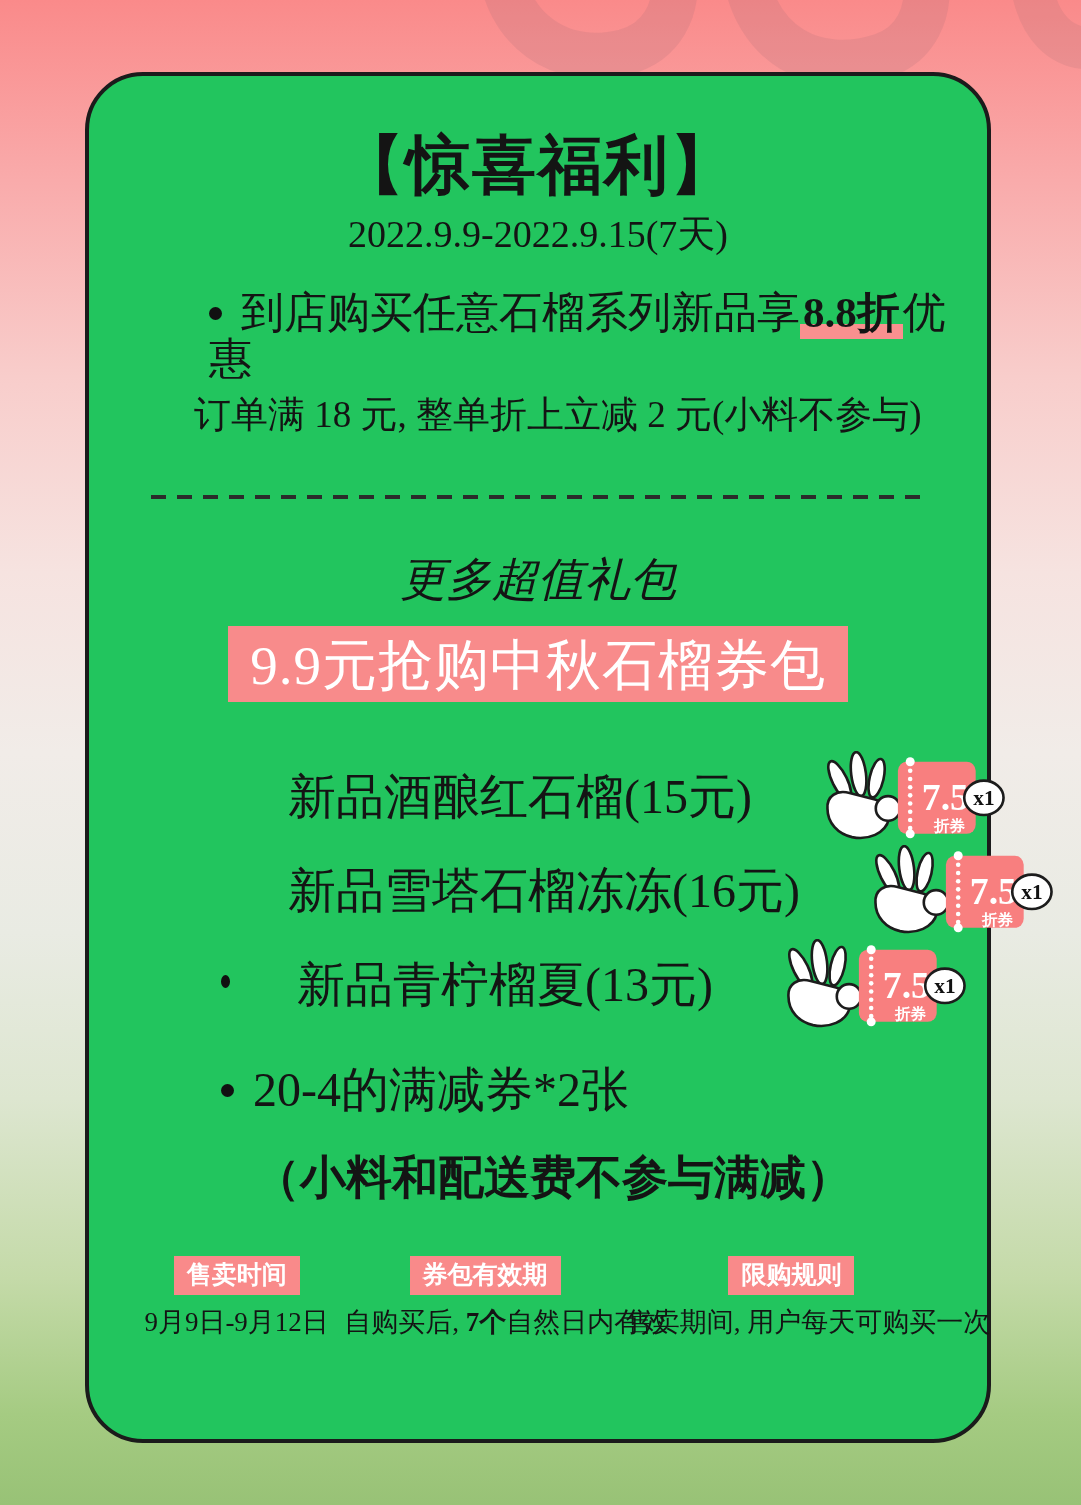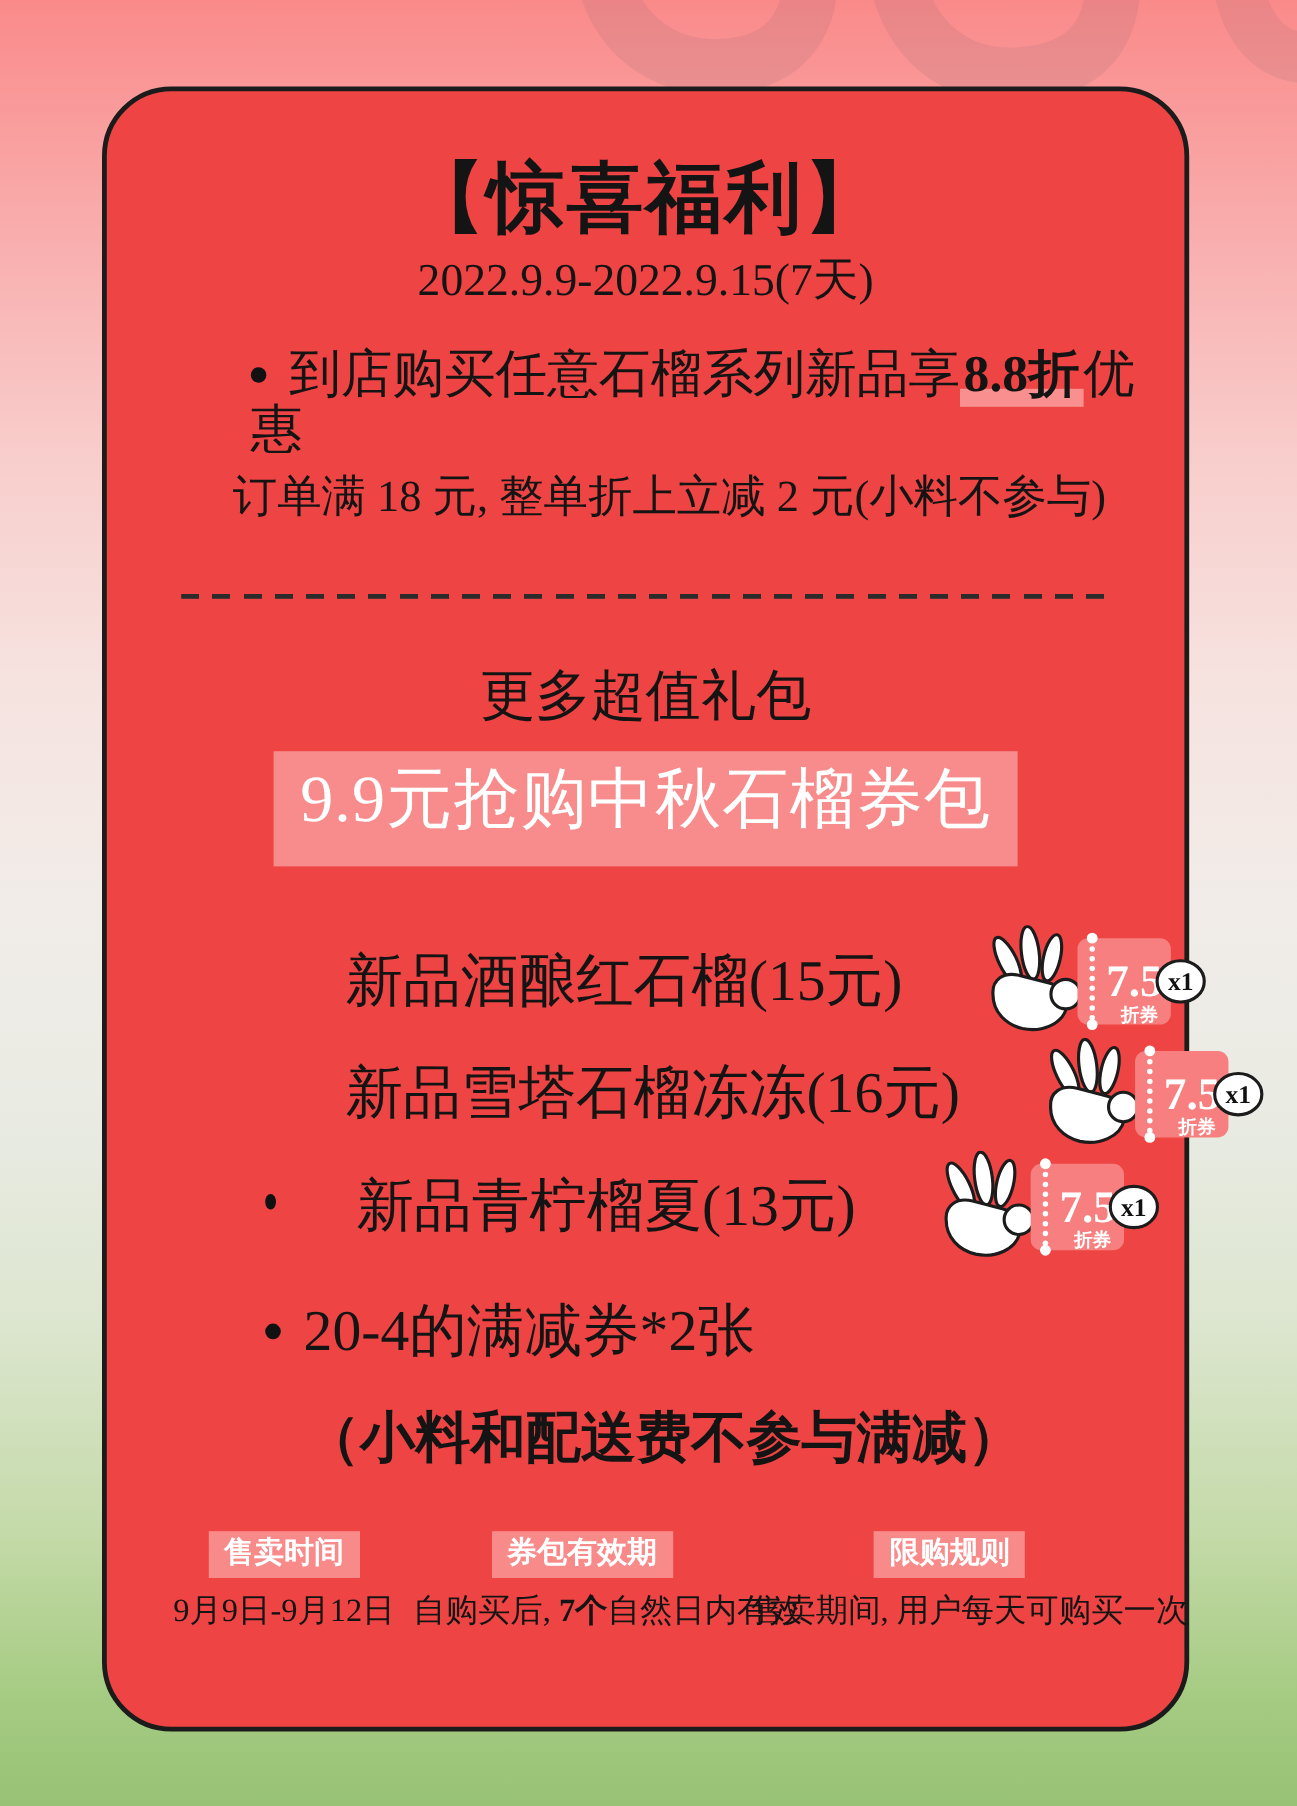--- a/index.html
+++ b/index.html
@@ -7,40 +7,40 @@
     width:1081px;height:1505px;position:relative;overflow:hidden;
     font-family:"Liberation Serif","DejaVu Serif",serif;color:#141414;
     background:linear-gradient(180deg,
       #fa8a8a 0%, #f9abab 12%, #f8cdcb 25%, #f6e3e0 38%,
       #f1ece8 50%, #e9ebe3 62%, #dde6d0 73%, #c4daa8 85%,
       #a5cb82 94%, #98c276 100%);
   }
   .decor{position:absolute;top:0;left:0;}
   .card{
     position:absolute;left:85px;top:72px;width:906px;height:1371px;
-    background:#ef4444;border:4px solid #1b1b1b;border-radius:58px;
+    background:#22c55e;border:4px solid #1b1b1b;border-radius:58px;
     box-sizing:border-box;
   }
   .title{margin-top:52px;text-align:center;font-size:64px;font-weight:bold;letter-spacing:2px;line-height:76px;}
   .date{margin-top:10px;text-align:center;font-size:38px;line-height:40px;}
   .promo-list{margin:36px 30px 0 120px;font-size:43px;line-height:46px;}
   .promo-line{margin-top:34px;}
   .promo-line:first-child{margin-top:0;}
   .dot{display:inline-block;width:13px;height:13px;border-radius:50%;background:#111;vertical-align:middle;margin-right:19px;position:relative;top:-4px;}
   .hl{
     font-weight:bold;padding:0 3px 3px 3px;
     background-image:linear-gradient(#f9908f,#f9908f);
     background-size:100% 15px;background-position:0 100%;background-repeat:no-repeat;
   }
   .promo-note{margin:10px 20px 0 105px;font-size:37px;line-height:46px;}
   .divider{margin:57px auto 0;width:775px;height:4px;
     background:repeating-linear-gradient(90deg,#2b2b2b 0 15px,transparent 15px 26px);}
-  .pkg-heading{margin-top:55px;text-align:center;font-size:46px;line-height:52px;}
+  .pkg-heading{margin-top:55px;text-align:center;font-size:46px;line-height:52px;font-style:italic;}
   .banner{
-    margin:20px auto 0;width:620px;height:96px;background:#f88b8b;
+    margin:20px auto 0;width:620px;height:76px;background:#f88b8b;
     color:#fff;font-size:55px;line-height:80px;text-align:center;letter-spacing:1px;
   }
   .rows{margin:48px 20px 0 132px;}
   .coupon-row{display:flex;align-items:center;height:94px;font-size:48px;gap:48px;}
   .coupon-row .label{white-space:nowrap;}
   .coupon-icon{display:block;width:190px;height:92px;margin-left:16px;flex:none;}
   .cp-val,.cp-unit{fill:#ffffff;font-weight:bold;font-family:"Liberation Serif","DejaVu Serif",serif;}
   .cp-count{fill:#111;font-weight:bold;font-family:"Liberation Serif","DejaVu Serif",serif;}
   .hand{fill:#ffffff;stroke:#1c1c1c;stroke-width:3.2px;}
   .extra-item{margin:32px 20px 0 132px;font-size:48px;line-height:52px;}

